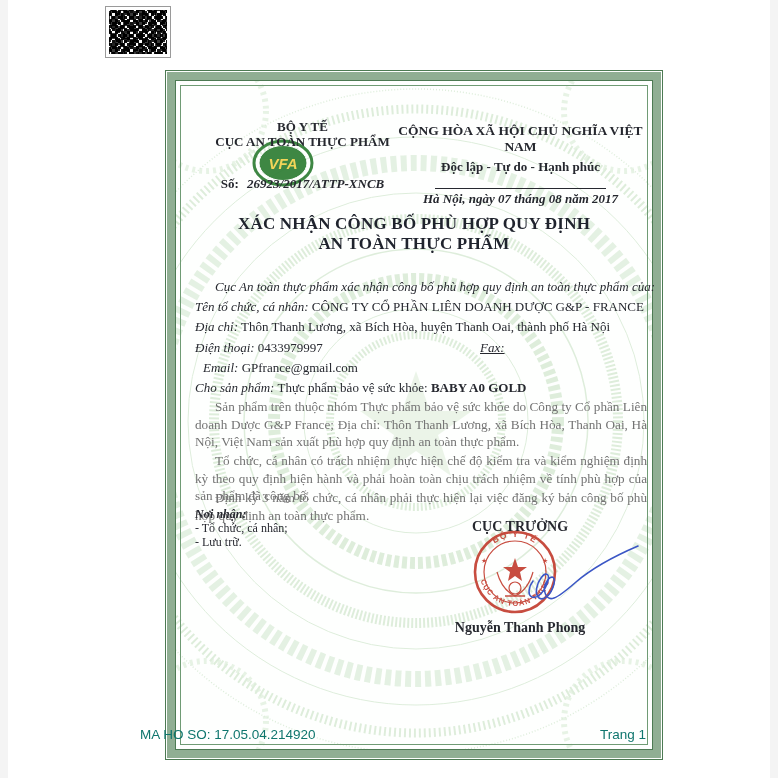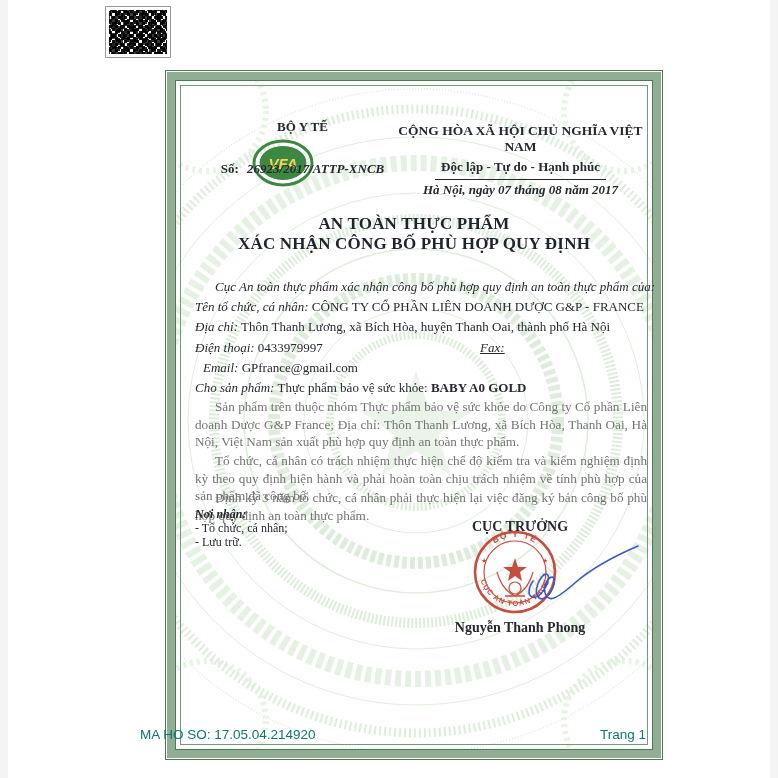--- a/index.html
+++ b/index.html
@@ -24,21 +24,21 @@
   .band{position:absolute;inset:1px;border:8px solid #90ae93;box-sizing:border-box;
         box-shadow:inset 0 0 0 1px #4d7a53;}
   .innerline{position:absolute;inset:14px;border:1px solid #6f9b74;box-sizing:border-box;}
   .watermark{position:absolute;inset:10px;opacity:.6;}
 
   .abs{position:absolute;}
   .ser{font-family:"Liberation Serif","DejaVu Serif",serif;color:#26282f;}
   .b{font-weight:bold;} .i{font-style:italic;}
   .ctr{text-align:center;}
   .hdr{font-size:13px;line-height:15px;}
-  .motto{display:inline-block;border-bottom:1px solid #26282f;padding:0 6px 4px 6px;}
+  .motto{display:inline-block;border-bottom:1px solid #26282f;padding:0 6px 13px 6px;}
   .title{font-size:17px;line-height:20px;letter-spacing:.2px;color:#1f232d;}
   .body-line{font-size:13px;line-height:20px;white-space:nowrap;}
   .para{font-size:13.2px;line-height:17.5px;text-align:justify;text-indent:20px;color:#737373;}
   .small{font-size:12px;line-height:14px;}
   .footer{font-family:"Liberation Sans","DejaVu Sans",sans-serif;font-size:13.5px;color:#0f766e;z-index:9;}
   .vfa{position:absolute;left:252px;top:138px;z-index:1;opacity:.92;}
   .txt{z-index:2;}
   .stamp{position:absolute;left:452px;top:510px;z-index:3;opacity:.9;}
   .sig{position:absolute;left:440px;top:498px;z-index:4;}
 </style>
@@ -78,37 +78,38 @@
 
 <svg class="vfa" width="62" height="50" viewBox="0 0 62 50">
   <ellipse cx="31" cy="25" rx="29" ry="22" fill="none" stroke="#2e7d34" stroke-width="3"></ellipse>
   <ellipse cx="31" cy="25" rx="24" ry="17.5" fill="#2e7d34"></ellipse>
   <ellipse cx="31" cy="25" rx="24" ry="17.5" fill="none" stroke="#ffffff" stroke-width="1"></ellipse>
   <text x="31" y="31" text-anchor="middle" font-size="15" font-weight="bold" font-style="italic" fill="#f2d24b" font-family="Liberation Sans, sans-serif">VFA</text>
 </svg>
 
 <div class="abs txt ctr" style="left:205px;top:119px;width:195px;">
   <div class="ser b hdr">BỘ Y TẾ</div>
+  <div class="ser b hdr">CỤC AN TOÀN THỰC PHẨM</div>
   <div class="ser hdr" style="margin-top:27px;font-size:13px;">
     <span class="b">Số:</span>
     <span class="b i" style="margin-left:5px;">26923/2017/ATTP-XNCB</span>
   </div>
 </div>
 
 <div class="abs txt ctr" style="left:383px;top:123px;width:275px;">
   <div class="ser b" style="font-size:13.5px;">CỘNG HÒA XÃ HỘI CHỦ NGHĨA VIỆT NAM</div>
   <div style="margin-top:2px;">
     <span class="ser b motto" style="font-size:13px;">Độc lập - Tự do - Hạnh phúc</span>
   </div>
   <div class="ser b i" style="margin-top:2px;font-size:13px;">Hà Nội, ngày 07 tháng 08 năm 2017</div>
 </div>
 
 <div class="abs txt ctr" style="left:165px;top:214px;width:498px;">
+  <div class="ser b title">XÁC NHẬN CÔNG BỐ PHÙ HỢP QUY ĐỊNH</div>
   <div class="ser b title">AN TOÀN THỰC PHẨM</div>
-  <div class="ser b title">XÁC NHẬN CÔNG BỐ PHÙ HỢP QUY ĐỊNH</div>
 </div>
 
 <div class="abs txt ser body-line" style="left:215px;top:277px;font-style:italic;">Cục An toàn thực phẩm xác nhận công bố phù hợp quy định an toàn thực phẩm của:</div>
 
 <div class="abs txt ser body-line" style="left:195px;top:297px;">
   <span class="i">Tên tổ chức, cá nhân:</span>
   <span>CÔNG TY CỔ PHẦN LIÊN DOANH DƯỢC G&amp;P - FRANCE</span>
 </div>
 <div class="abs txt ser body-line" style="left:195px;top:317px;">
   <span class="i">Địa chỉ:</span>

